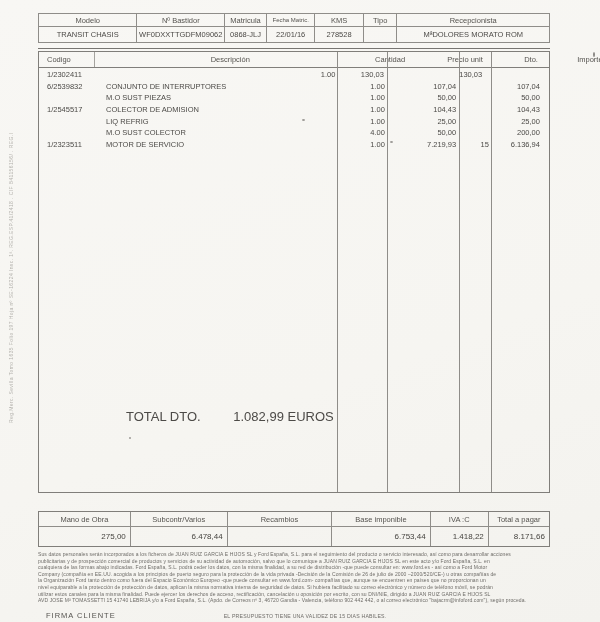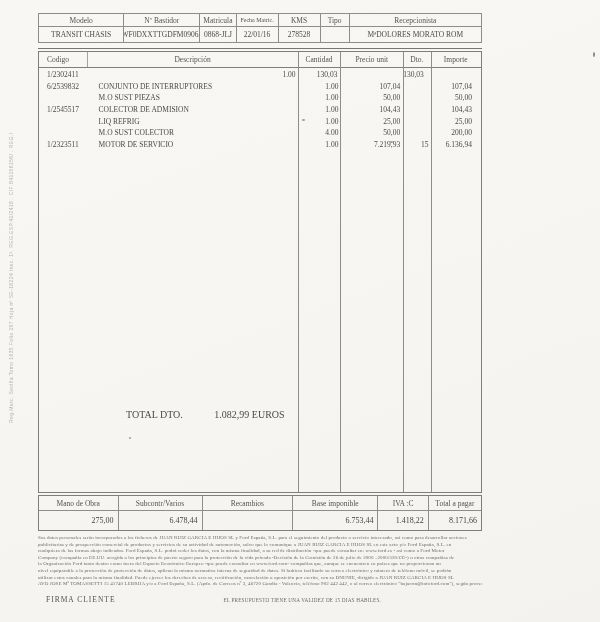--- a/index.html
+++ b/index.html
@@ -5,21 +5,21 @@
   * { box-sizing: border-box; margin: 0; padding: 0; }
   html,body { width:600px; height:622px; }
   body {
     font-family: "Liberation Sans", sans-serif;
     background: linear-gradient(160deg, #f8f7f4 0%, #f6f5f1 60%, #f3f2ee 100%);
     color: #474645;
     position: relative;
     overflow: hidden;
   }
   .page { position:absolute; inset:0; }
-  .content { position:absolute; left:38px; top:13px; width:444px;font-family:Liberation Serif, serif; }
+  .content { position:absolute; left:38px; top:13px; width:512px; }
 
   
   .veh-table { border:1px solid #8f8d89; background:transparent; }
   .veh-row { display:grid; grid-template-columns: 19.3% 17.2% 8.2% 9.5% 9.5% 6.6% 29.7%; }
   .veh-row > div {
     border-right:1px solid #8f8d89;
     font-size:7.5px; text-align:center; overflow:hidden; white-space:nowrap;
     display:flex; align-items:center; justify-content:center;
     height:13px; color:#55534f;
   }
@@ -32,43 +32,43 @@
   .rule { height:0; border-top:1px solid #777571; margin-top:5px; }
 
   
   .items-box {
     position:relative; margin-top:2px; height:442px;
     border:1px solid #807e7a; border-top-width:1px;
     background:transparent;
   }
   .items-head {
     display:grid; grid-template-columns: 11% 47.5% 9.7% 14.2% 6.2% 11.4%;
-    height:16px; border-bottom:1px solid #807e7a; font-size:7.5px; color:#55534f;
+    height:16px; border-bottom:1px solid #807e7a; font-size:7.5px; color:#55534f;gap:14px;
   }
   .items-head > div { display:flex; align-items:center; justify-content:center; overflow:hidden; white-space:nowrap; }
   .items-head > div:first-child { justify-content:flex-start; padding-left:8px; border-right:1px solid #a5a39e; }
   .items-head > div:nth-child(2) { justify-content:center; }
   .rows-area { position:absolute; left:0; right:0; top:17px; }
   .item-row {
     display:grid; grid-template-columns: 11% 47.5% 9.7% 14.2% 6.2% 11.4%;
     height:11.6px; font-size:7.5px; color:#4c4a47; align-items:center;
   }
   .item-row .c-cod { padding-left:8px; white-space:nowrap; overflow:hidden; }
   .item-row .c-desc { padding-left:11px; white-space:nowrap; overflow:hidden; }
   .item-row .c-cant { text-align:right; padding-right:2px; }
   .item-row .c-prec { text-align:right; padding-right:3px; }
   .item-row .c-dto  { text-align:right; padding-right:2px; }
   .item-row .c-imp  { text-align:right; padding-right:9px; }
   .vline { position:absolute; top:0; bottom:0; width:1px; background:#8f8d89; }
   .vl1 { left:58.5%; } .vl2 { left:68.2%; } .vl3 { left:82.4%; } .vl4 { left:88.6%; }
-  .total-dto { position:absolute; top:357px; left:87px; font-size:10px; color:#4c4a47; }
+  .total-dto { position:absolute; top:357px; left:87px; font-size:13px; color:#4c4a47; }
   .total-dto .td-val { margin-left:29px; }
 
   
-  .sum-table { margin-top:2px; border:1px solid #807e7a; }
+  .sum-table { margin-top:18px; border:1px solid #807e7a; }
   .sum-row { display:grid; grid-template-columns: 18% 19% 20.5% 19.3% 11.4% 11.8%; }
   .sum-row > div { border-right:1px solid #8f8d89; overflow:hidden; white-space:nowrap; }
   .sum-row > div:last-child { border-right:none; }
   .sum-head > div {
     height:15px; border-bottom:1px solid #8f8d89; font-size:7.5px; color:#55534f;
     display:flex; align-items:center; justify-content:center;
   }
   .sum-vals > div {
     height:19px; font-size:8px; color:#45433f;
     display:flex; align-items:center; justify-content:flex-end; padding-right:4px;

